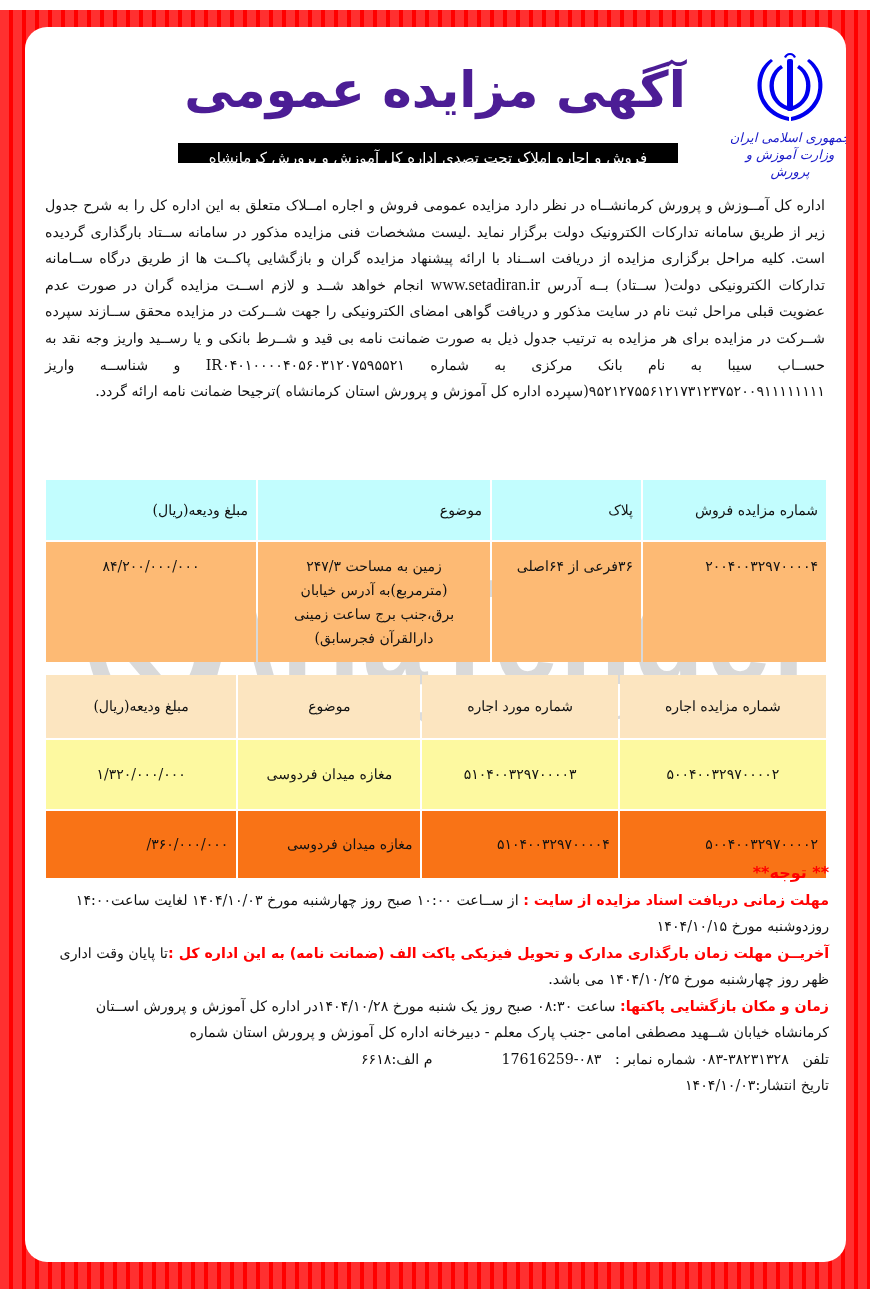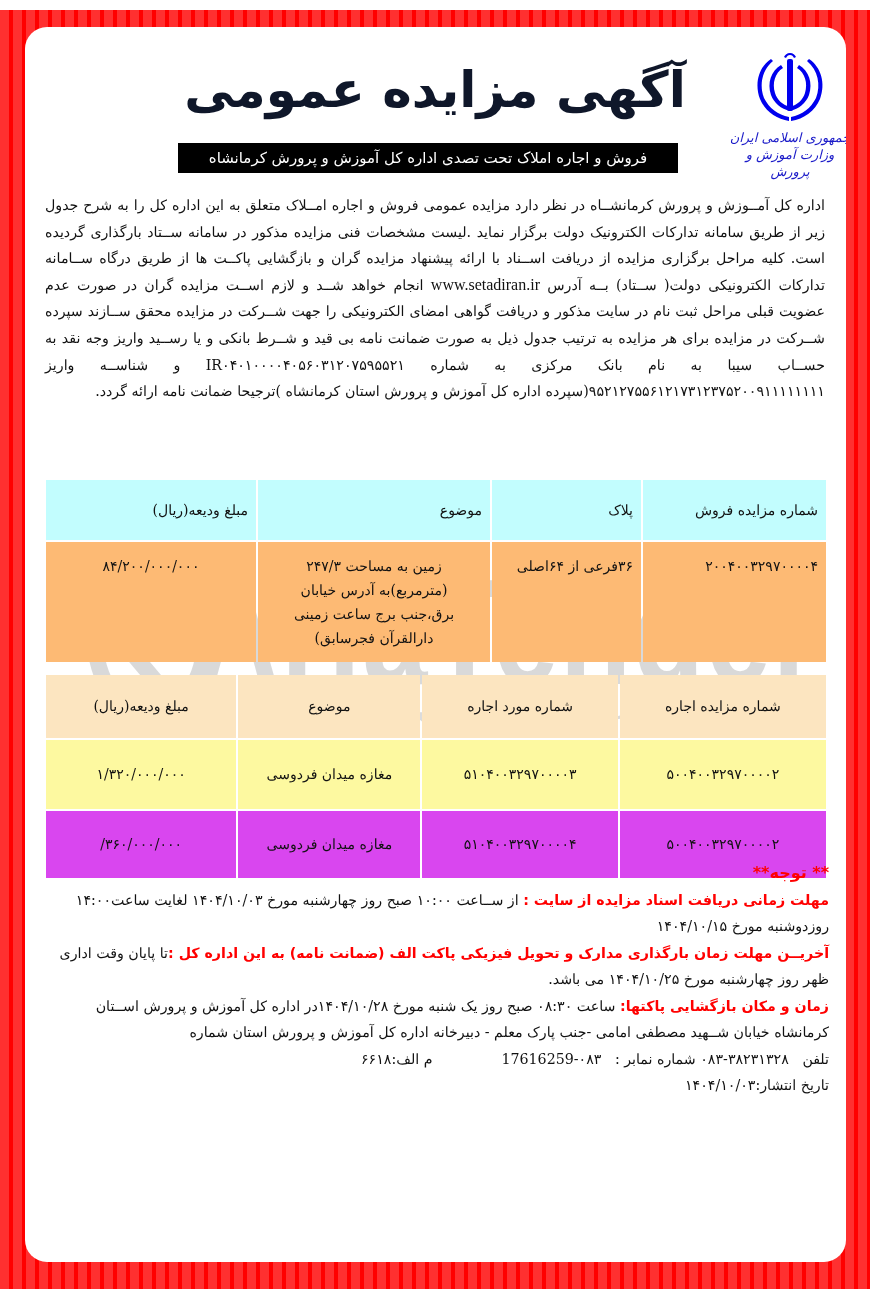--- a/index.html
+++ b/index.html
@@ -16,25 +16,25 @@
   }
 
   
   .logo { position: absolute; left: 661px; top: 20px; width: 130px; height: 140px; text-align: center; margin-left: 39px; }
   .logo svg { display: block; margin: 0 auto; }
   .logo .l1, .logo .l2 {
     font-family: "DejaVu Serif", serif; color: #1a1ac8; font-size: 13px; font-style: italic; direction: rtl; line-height: 17px;
   }
   .title {
     position: absolute; left: 150px; top: 28px; width: 520px; text-align: center;
-    font-family: "DejaVu Sans", sans-serif; font-weight: bold; font-size: 50px; color: #0f172a; direction: rtl;
+    font-family: "DejaVu Sans", sans-serif; font-weight: bold; font-size: 50px; color: #4c1d95; direction: rtl;
     letter-spacing: -1px; line-height: 70px;
   }
   .subtitle-band {
-    position: absolute; left: 153px; top: 116px; width: 500px; height: 30px; background: #000;
+    position: absolute; left: 153px; top: 116px; width: 500px; height: 20px; background: #000;
     color: #fff; font-size: 15px; text-align: center; line-height: 30px; direction: rtl;
   }
 
   
   .body-text {
     position: absolute; left: 20px; top: 165px; width: 780px; direction: rtl; text-align: justify;
     font-family: "DejaVu Serif", serif; font-size: 14.2px; line-height: 26.6px; color: #111;
   }
   .ltr { direction: ltr; unicode-bidi: embed; }
 
@@ -46,21 +46,21 @@
   .t1 th { background: #c2fdfe; height: 44px; line-height: 44px; text-align: right; }
   .t1 td { background: #fdba74; height: 120px; padding-top: 12px; line-height: 24px; }
   .t1 td.c1 { text-align: right; }
   .t1 td.c2 { text-align: right; }
   .t1 td.c3 { text-align: center; }
   .t1 td.c4 { text-align: center; }
 
   .t2 { left: 19px; top: 646px; width: 784px; }
   .t2 th { background: #fce5c0; height: 47px; line-height: 47px; text-align: center; }
   .t2 tr.r1 td { background: #fdf9a0; height: 53px; line-height: 53px; text-align: center; }
-  .t2 tr.r2 td { background: #d946ef; height: 51px; line-height: 51px; text-align: center; margin-top: 33px; }
+  .t2 tr.r2 td { background: #f97316; height: 51px; line-height: 51px; text-align: right; margin-top: 33px; }
 
   
   .wm {
     position: absolute; left: 60px; top: 520px; width: 720px; height: 200px; pointer-events: none; opacity: 0.28;
   }
   .wm-text {
     position: absolute; left: 110px; top: 0; font-family: "Liberation Sans", sans-serif; font-weight: bold;
     font-size: 150px; color: #7a7a7a; line-height: 170px; letter-spacing: 2px; transform: scaleX(0.78); transform-origin: left top;
   }
   .wm-sub {

